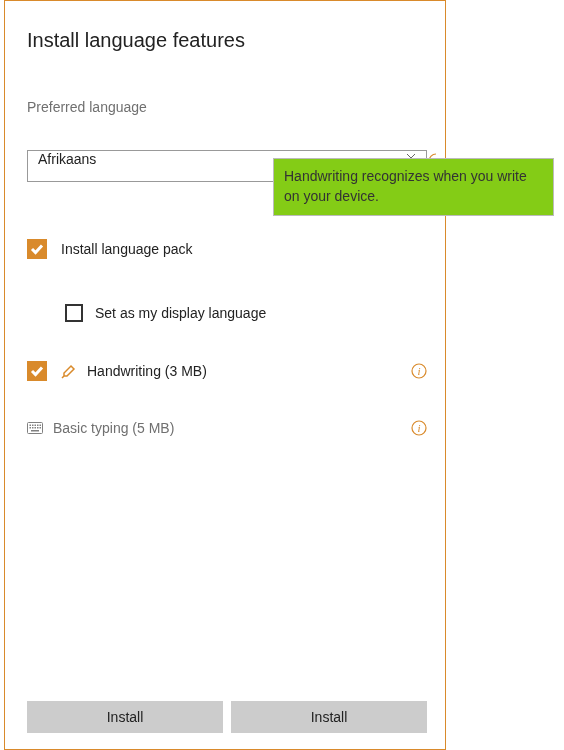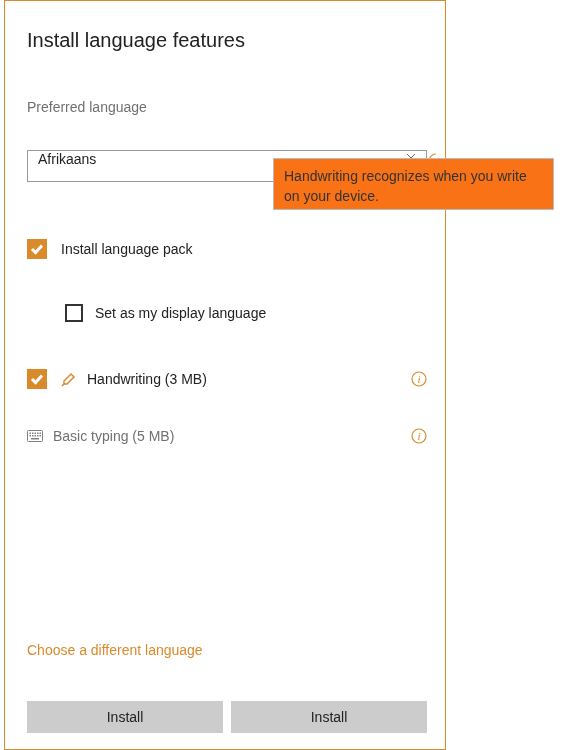--- a/index.html
+++ b/index.html
@@ -89,21 +89,21 @@
     .feature-text {
       margin-left: 14px;
       font-size: 14px;
       color: #222;
     }
     .sub-row {
       display: flex;
       align-items: center;
       margin-left: 38px;
       margin-top: 6px;
-      margin-bottom: 18px;
+      margin-bottom: 10px;
     }
     .sub-row .checkbox {
       width: 18px;
       height: 18px;
     }
     .sub-row .feature-text {
       margin-left: 12px;
     }
     .icon {
       width: 16px;
@@ -173,22 +173,22 @@
       font-size: 14px;
       color: #222;
       cursor: pointer;
       font-family: inherit;
     }
     .tooltip {
       position: absolute;
       left: 273px;
       top: 158px;
       width: 281px;
-      height: 52px;
-      background: #f97316;
+      height: 58px;
+      background: #84cc16;
       border: 1px solid #bbb;
       padding: 8px 10px;
       font-size: 14px;
       color: #333;
       line-height: 1.4;
     }
     .half-info {
       position: absolute;
       left: 428px;
       top: 153px;
@@ -263,21 +263,20 @@
     </svg>
     <span class="required-text">Basic typing (5 MB)</span>
     <svg class="info-icon" viewBox="0 0 16 16">
       <circle cx="8" cy="8" r="7"></circle>
       <text x="8" y="12" text-anchor="middle">i</text>
     </svg>
   </div>
 
   <div class="spacer"></div>
 
-  <div class="link">Choose a different language</div>
 
   <div class="buttons">
     <button class="btn">Install</button>
     <button class="btn">Install</button>
   </div>
 </div>
 
 <div class="half-info">
   <svg viewBox="0 0 16 16">
     <circle cx="8" cy="8" r="7" fill="none" stroke="#d98a2b" stroke-width="1.2"></circle>

